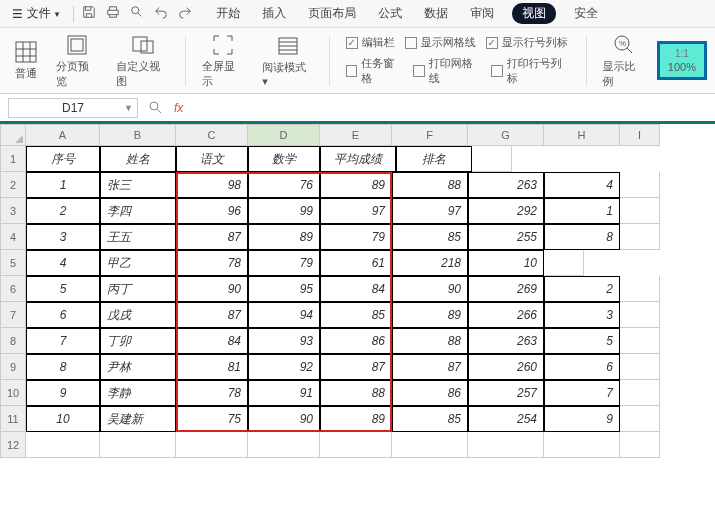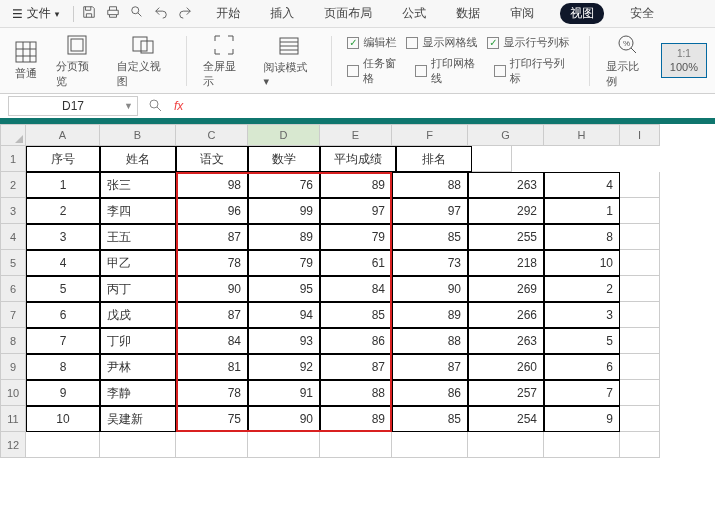--- a/index.html
+++ b/index.html
@@ -1,46 +1,46 @@
 <!DOCTYPE html>
 <html><head>
 <meta charset="utf-8">
 <style>
 *{box-sizing:border-box;margin:0;padding:0;font-family:"Microsoft YaHei",Arial,sans-serif;}
 body{background:#fff;font-size:12px;color:#333;width:715px;height:532px;overflow:hidden;}
 .topbar{height:28px;background:#f7f7f7;border-bottom:1px solid #ddd;display:flex;align-items:center;padding:0 6px;gap:8px;}
 .menu-btn{display:flex;align-items:center;gap:4px;padding:2px 6px;cursor:pointer;}
 .ico{width:14px;height:14px;display:inline-block;}
 .qat{display:flex;gap:10px;align-items:center;}
-.tabs{display:flex;gap:22px;margin-left:12px;align-items:center;}
+.tabs{display:flex;gap:14px;margin-left:12px;align-items:center;}
 .tab{padding:2px 4px;cursor:pointer;color:#444;}
 .tab.active{background:#0f172a;color:#fff;border-radius:10px;padding:2px 10px;}
 .ribbon{height:66px;background:#fafafa;border-bottom:1px solid #d0d0d0;display:flex;align-items:center;padding:4px 8px;gap:6px;}
 .rgroup{display:flex;flex-direction:column;align-items:center;gap:2px;padding:0 6px;cursor:pointer;}
 .rgroup .ric{width:24px;height:24px;}
 .rgroup .rlbl{font-size:11px;color:#555;}
 .rsep{width:1px;height:50px;background:#ddd;margin:0 4px;}
 .chkcol{display:flex;flex-direction:column;gap:6px;padding:0 6px;}
 .chkrow{display:flex;gap:10px;}
 .chk{display:flex;align-items:center;gap:4px;font-size:11px;color:#555;cursor:pointer;}
 .chkbox{width:12px;height:12px;border:1px solid #888;display:inline-flex;align-items:center;justify-content:center;font-size:10px;color:#2e9e3f;}
-.fbar{height:30px;border-bottom:6px solid #0f766e;display:flex;align-items:center;padding:0 8px;gap:10px;}
+.fbar{height:30px;border-bottom:3px solid #0f766e;display:flex;align-items:center;padding:0 8px;gap:10px;}
 .namebox{width:130px;height:20px;border:1px solid #ccc;display:flex;align-items:center;justify-content:center;font-size:12px;position:relative;}
 .namebox .dd{position:absolute;right:4px;font-size:9px;color:#888;}
 .fx{font-style:italic;color:#ef4444;}
 .sheet{position:relative;}
 .colhdrs{display:flex;margin-left:26px;}
 .ch{height:22px;background:#eee;border:1px solid #ccc;border-left:none;display:flex;align-items:center;justify-content:center;font-size:11px;color:#666;}
 .ch.sel{background:#d8e8d0;}
 .corner{width:26px;height:22px;background:#eee;border:1px solid #ccc;}
 .gridwrap{display:flex;}
 .rownums{display:flex;flex-direction:column;}
 .rh{width:26px;height:26px;background:#eee;border:1px solid #ccc;border-top:none;display:flex;align-items:center;justify-content:center;font-size:11px;color:#666;}
 .cells{position:relative;}
-.crow{display:flex;}
+.crow{display:flex;font-style:italic;}
 .cell{height:26px;border:1px solid #ccc;border-left:none;border-top:none;display:flex;align-items:center;padding:0 6px;font-size:12px;background:#fff;}
 .cell.hd{font-weight:normal;justify-content:center;border:1px solid #000;}
 .cell.bd{border:1px solid #000;}
 .cell.r{justify-content:flex-end;padding-left:42px;}
 .cell.c{justify-content:center;}
 .redbox{position:absolute;border:2px solid #d92020;pointer-events:none;}
 .wA{width:74px}.wB{width:76px}.wC{width:72px}.wD{width:72px}.wE{width:72px}.wF{width:76px}.wG{width:76px}.wH{width:76px}.wI{width:40px}
 svg{display:block}
 </style>
 </head>
@@ -152,21 +152,21 @@
   </div>
   <div class="rsep"></div>
   <div class="rgroup">
     <svg class="ric" viewBox="0 0 24 24">
         <circle cx="10" cy="10" r="7" fill="none" stroke="#555"></circle>
         <path stroke="#555" d="M15 15l5 5"></path>
         <text x="7" y="13" font-size="8" fill="#555">%</text>
       </svg>
     <span class="rlbl">显示比例</span>
   </div>
-  <div class="rgroup" style="background:#e5e5e5;border:1px solid #0369a1;padding:4px 8px;">
+  <div class="rgroup" style="background:#5eead4;border:3px solid #0369a1;padding:4px 8px;">
     <span style="font-size:10px;color:#777">1:1</span>
     <span class="rlbl">100%</span>
   </div>
 </div>
 
 <div class="fbar">
   <div class="namebox">
     <span>D17</span>
     <span class="dd">▼</span>
   </div>
@@ -256,21 +256,20 @@
             <div class="cell bd wG r">255</div>
             <div class="cell bd wH r">8</div>
             <div class="cell wI"></div>
           </div>
           <div class="crow">
             <div class="cell bd wA c">4</div>
             <div class="cell bd wB">甲乙</div>
             <div class="cell bd wC r">78</div>
             <div class="cell bd wD r">79</div>
             <div class="cell bd wE r">61</div>
-            <div class="cell bd wF r">73</div>
             <div class="cell bd wG r">218</div>
             <div class="cell bd wH r">10</div>
             <div class="cell wI"></div>
           </div>
           <div class="crow">
             <div class="cell bd wA c">5</div>
             <div class="cell bd wB">丙丁</div>
             <div class="cell bd wC r">90</div>
             <div class="cell bd wD r">95</div>
             <div class="cell bd wE r">84</div>

